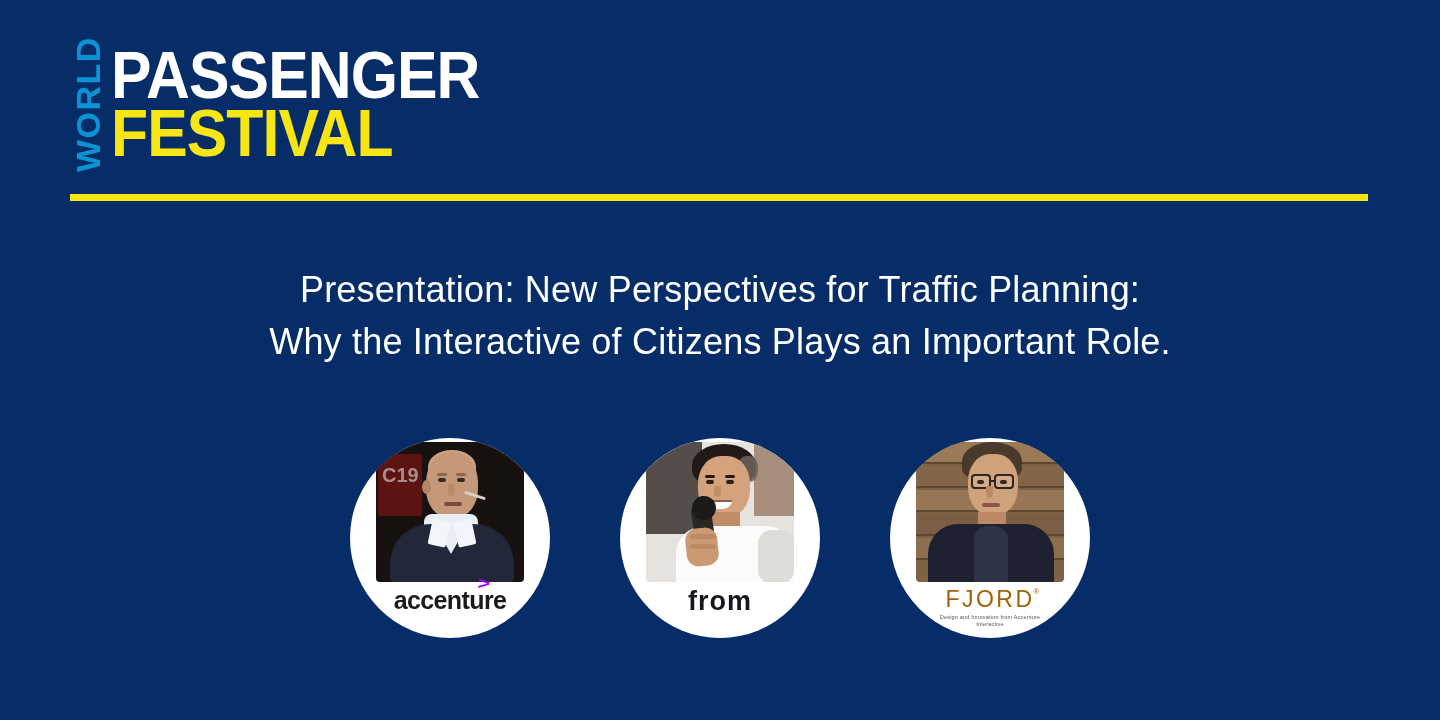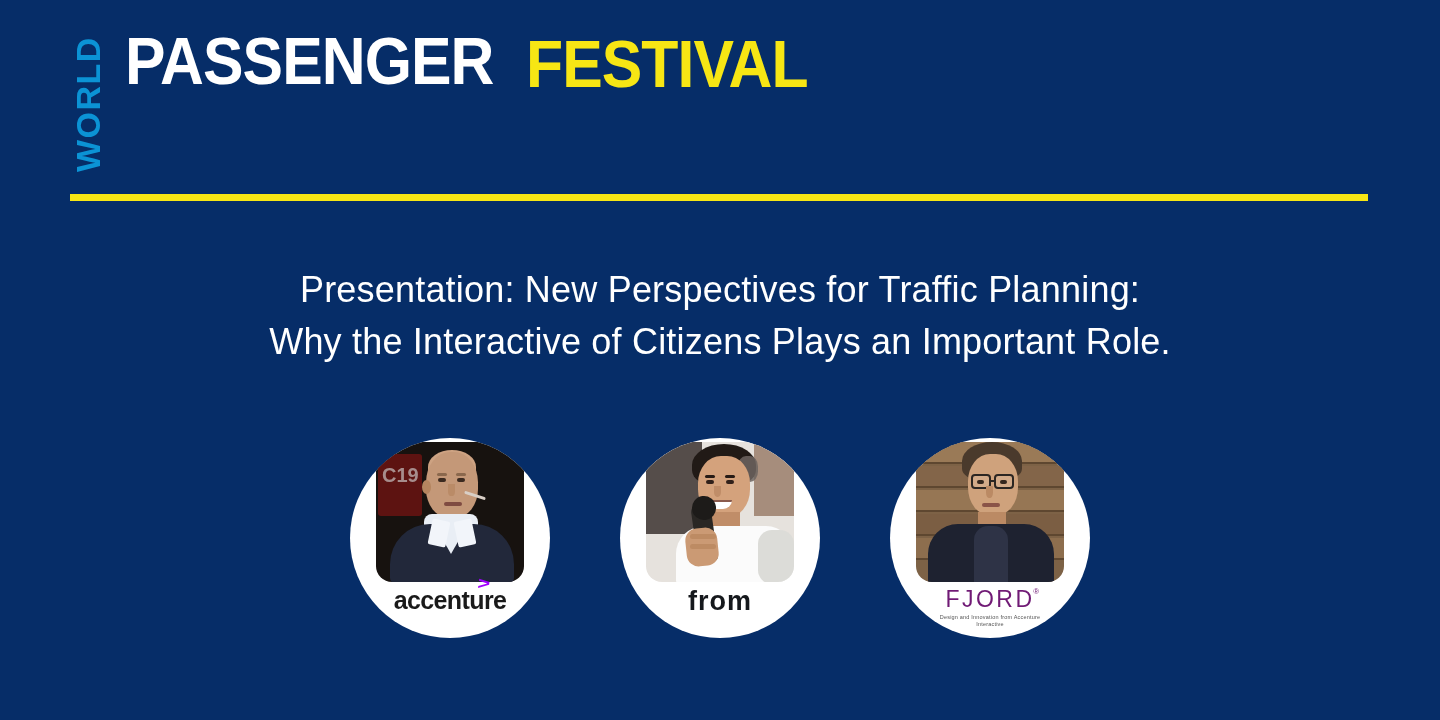--- a/index.html
+++ b/index.html
@@ -42,23 +42,23 @@
     height:140px;
     width:36px;
     display:flex;
     align-items:center;
     justify-content:center;
     transform-origin:center;
     font-stretch:condensed;
   }
   .logo-words {
     display:flex;
-    flex-direction:row;
+    flex-direction:column;
     justify-content:center;
-    margin-left:19px;
+    margin-left:5px;
   }
   .logo-line {
     font-family:"Liberation Sans Narrow","Liberation Sans",sans-serif;
     font-weight:700;
     letter-spacing:-1px;
     line-height:0.82;
     font-stretch:condensed;
     transform:scaleX(0.92);
     transform-origin:left center;
   }
@@ -121,21 +121,21 @@
     background:#ffffff;
     overflow:hidden;
     display:flex;
     flex-direction:column;
     align-items:center;
   }
   .photo {
     position:relative;
     width:148px; height:140px;
     margin-top:4px;
-    border-radius:16px;
+    border-radius:4px;
     overflow:hidden;
     flex:none;
   }
 
   
   .ph1 { background:#17120f; }
   .ph1 .backlight {
     position:absolute; left:2px; top:12px; width:44px; height:62px;
     background:#6a1412; border-radius:3px; opacity:.85;
   }
@@ -371,21 +371,21 @@
     font-weight:700;
     font-size:27px;
     color:#15181c;
     letter-spacing:1px;
     line-height:1;
   }
   .brand-fjord {
     font-family:"Liberation Sans", sans-serif;
     font-weight:400;
     font-size:23px;
-    color:#701a75;
+    color:#a16207;
     letter-spacing:2.5px;
     line-height:1;
     position:relative;
   }
   .fjord-reg {
     position:absolute; right:-7px; top:0;
     font-size:8px;
   }
   .brand-fjord-sub {
     margin-top:3px;

